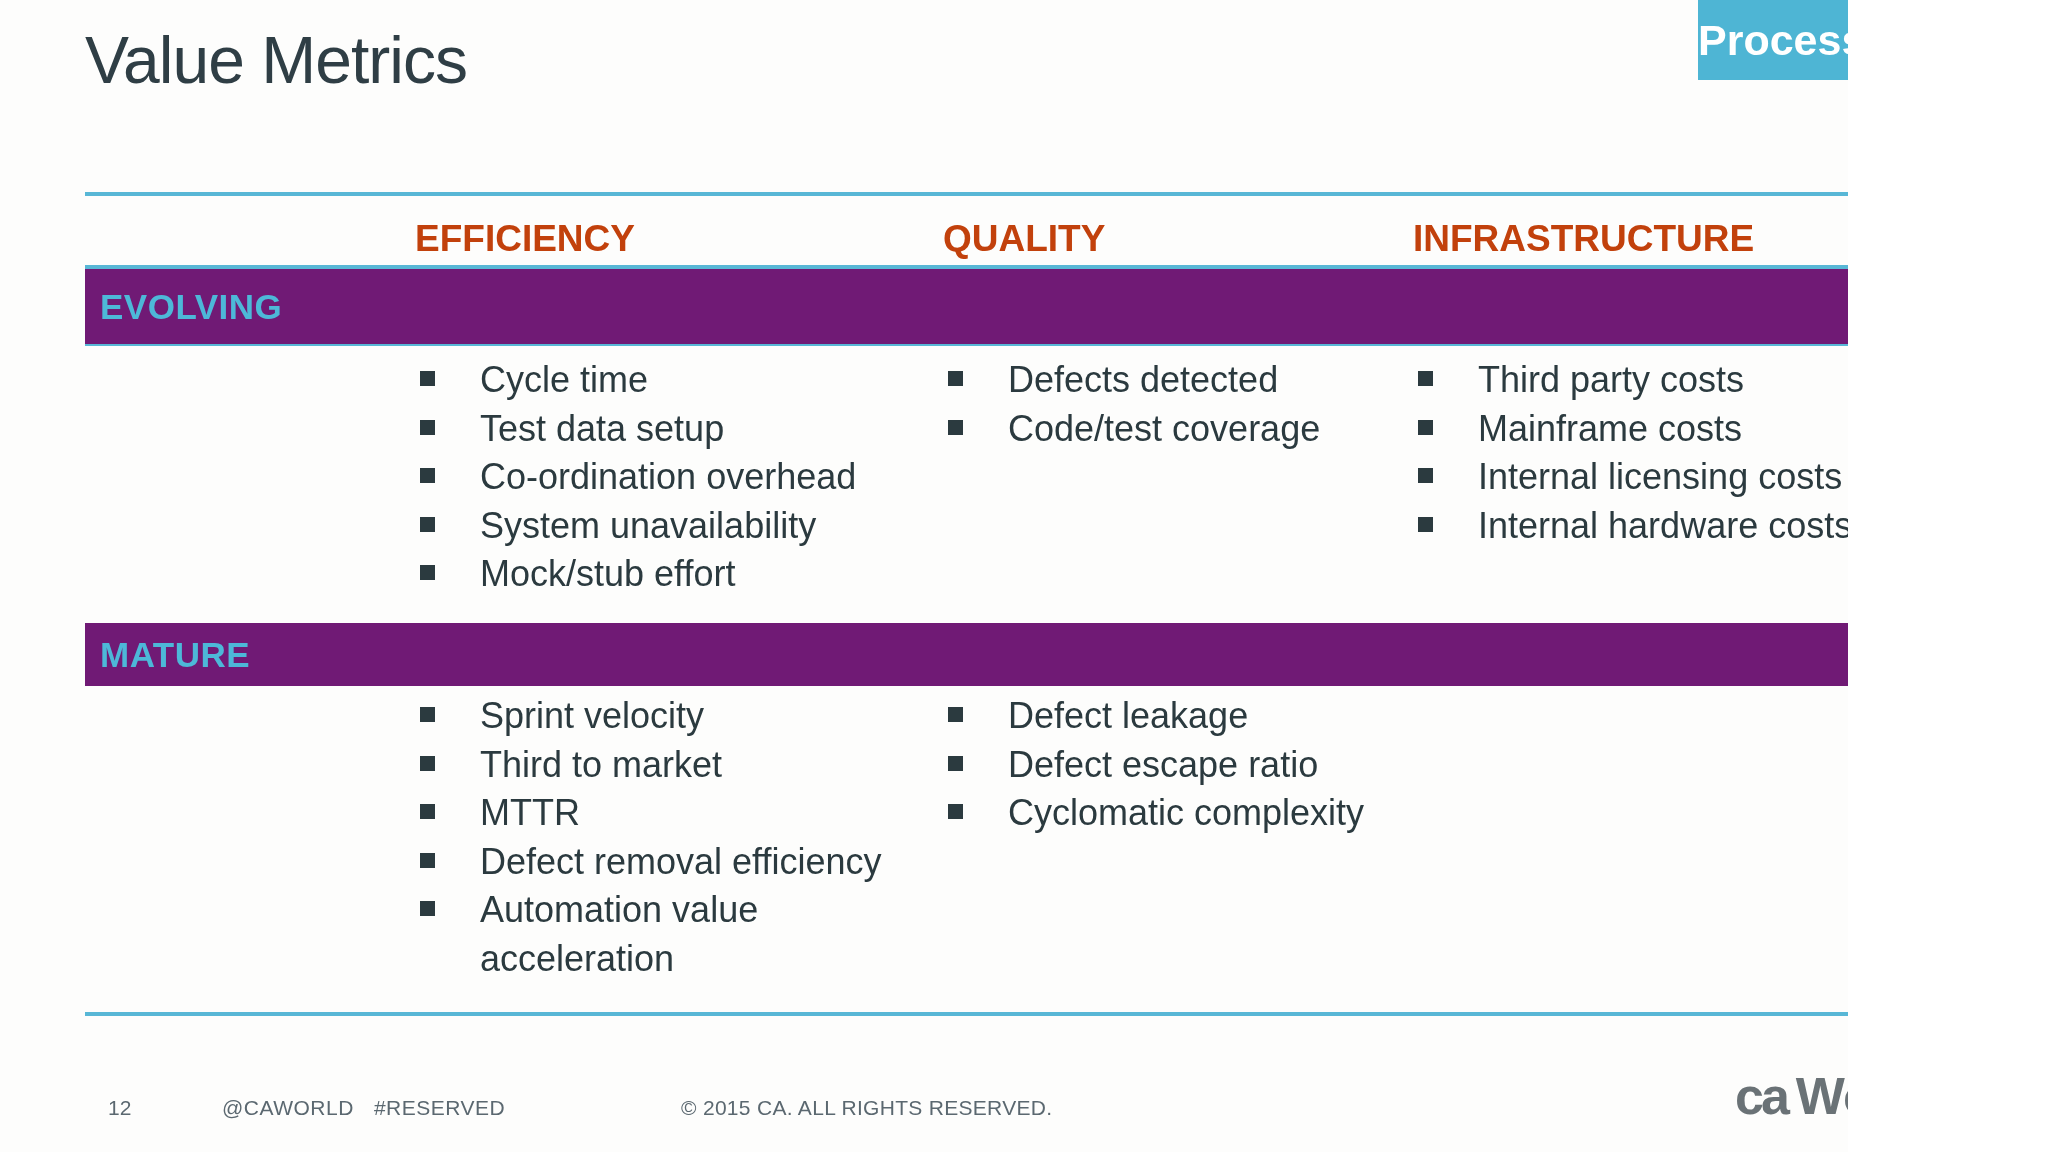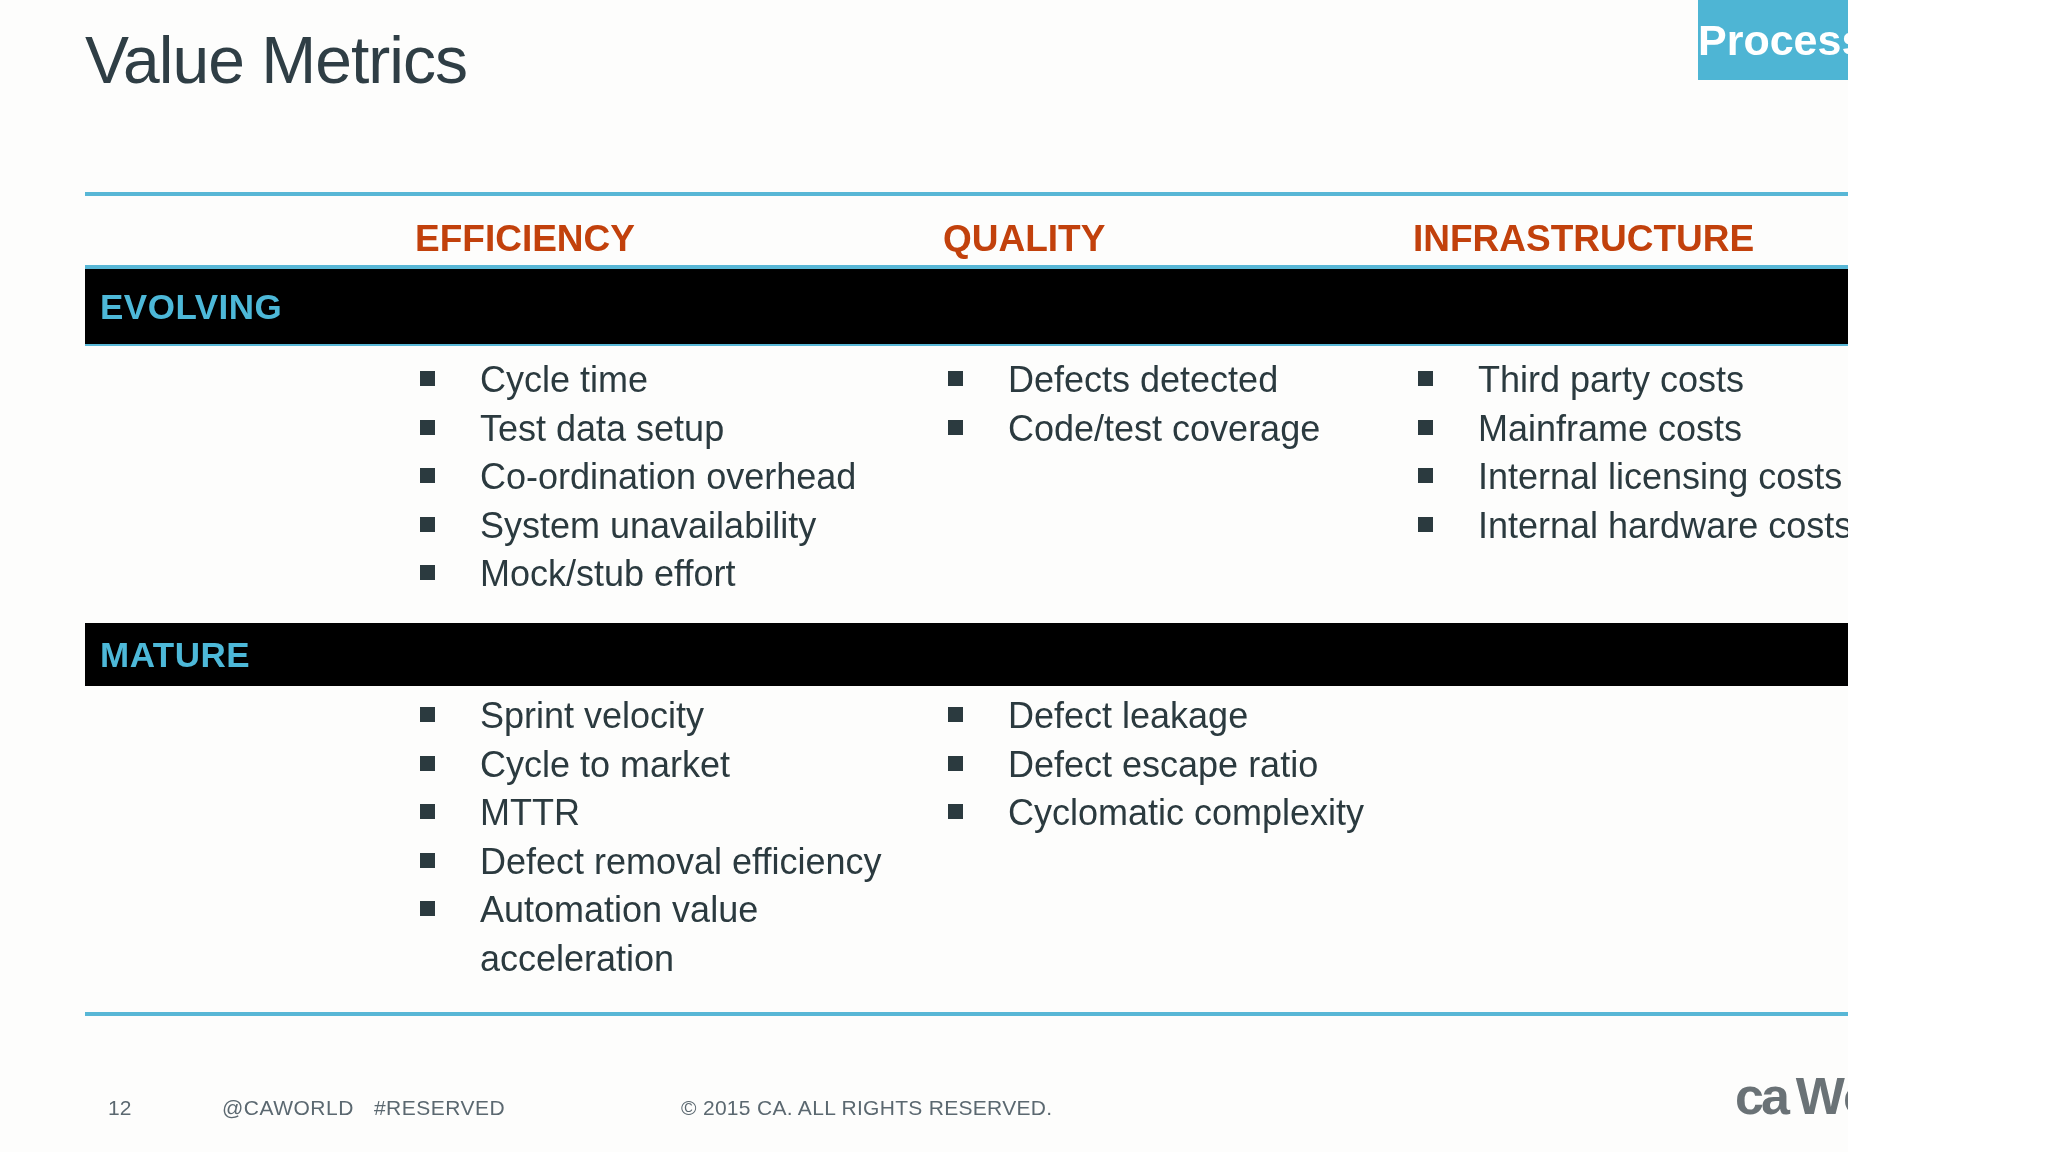--- a/index.html
+++ b/index.html
@@ -76,21 +76,21 @@
   }
   .col-header.c1 { left: 330px; }
   .col-header.c2 { left: 858px; }
   .col-header.c3 { left: 1328px; }
 
   
   .band {
     position: absolute;
     left: 85px;
     width: 1823px;
-    background: #000000;
+    background: #701a75;
     color: #4db8d8;
     font-size: 35px;
     font-weight: 700;
     display: flex;
     align-items: center;
     padding-left: 15px;
     box-sizing: border-box;
     letter-spacing: 0.5px;
   }
   .band.evolving { top: 269px; height: 77px; border-bottom: 2px solid #58b7d6; }
@@ -194,21 +194,21 @@
     <li>Internal licensing costs</li>
     <li>Internal hardware costs</li>
   </ul>
 
   <div class="band mature">
     <span>MATURE</span>
   </div>
 
   <ul class="metrics ma colpos1">
     <li>Sprint velocity</li>
-    <li>Cycle to market</li>
+    <li>Third to market</li>
     <li>MTTR</li>
     <li>Defect removal efficiency</li>
     <li>Automation value acceleration</li>
   </ul>
 
   <ul class="metrics ma colpos2">
     <li>Defect leakage</li>
     <li>Defect escape ratio</li>
     <li>Cyclomatic complexity</li>
   </ul>

